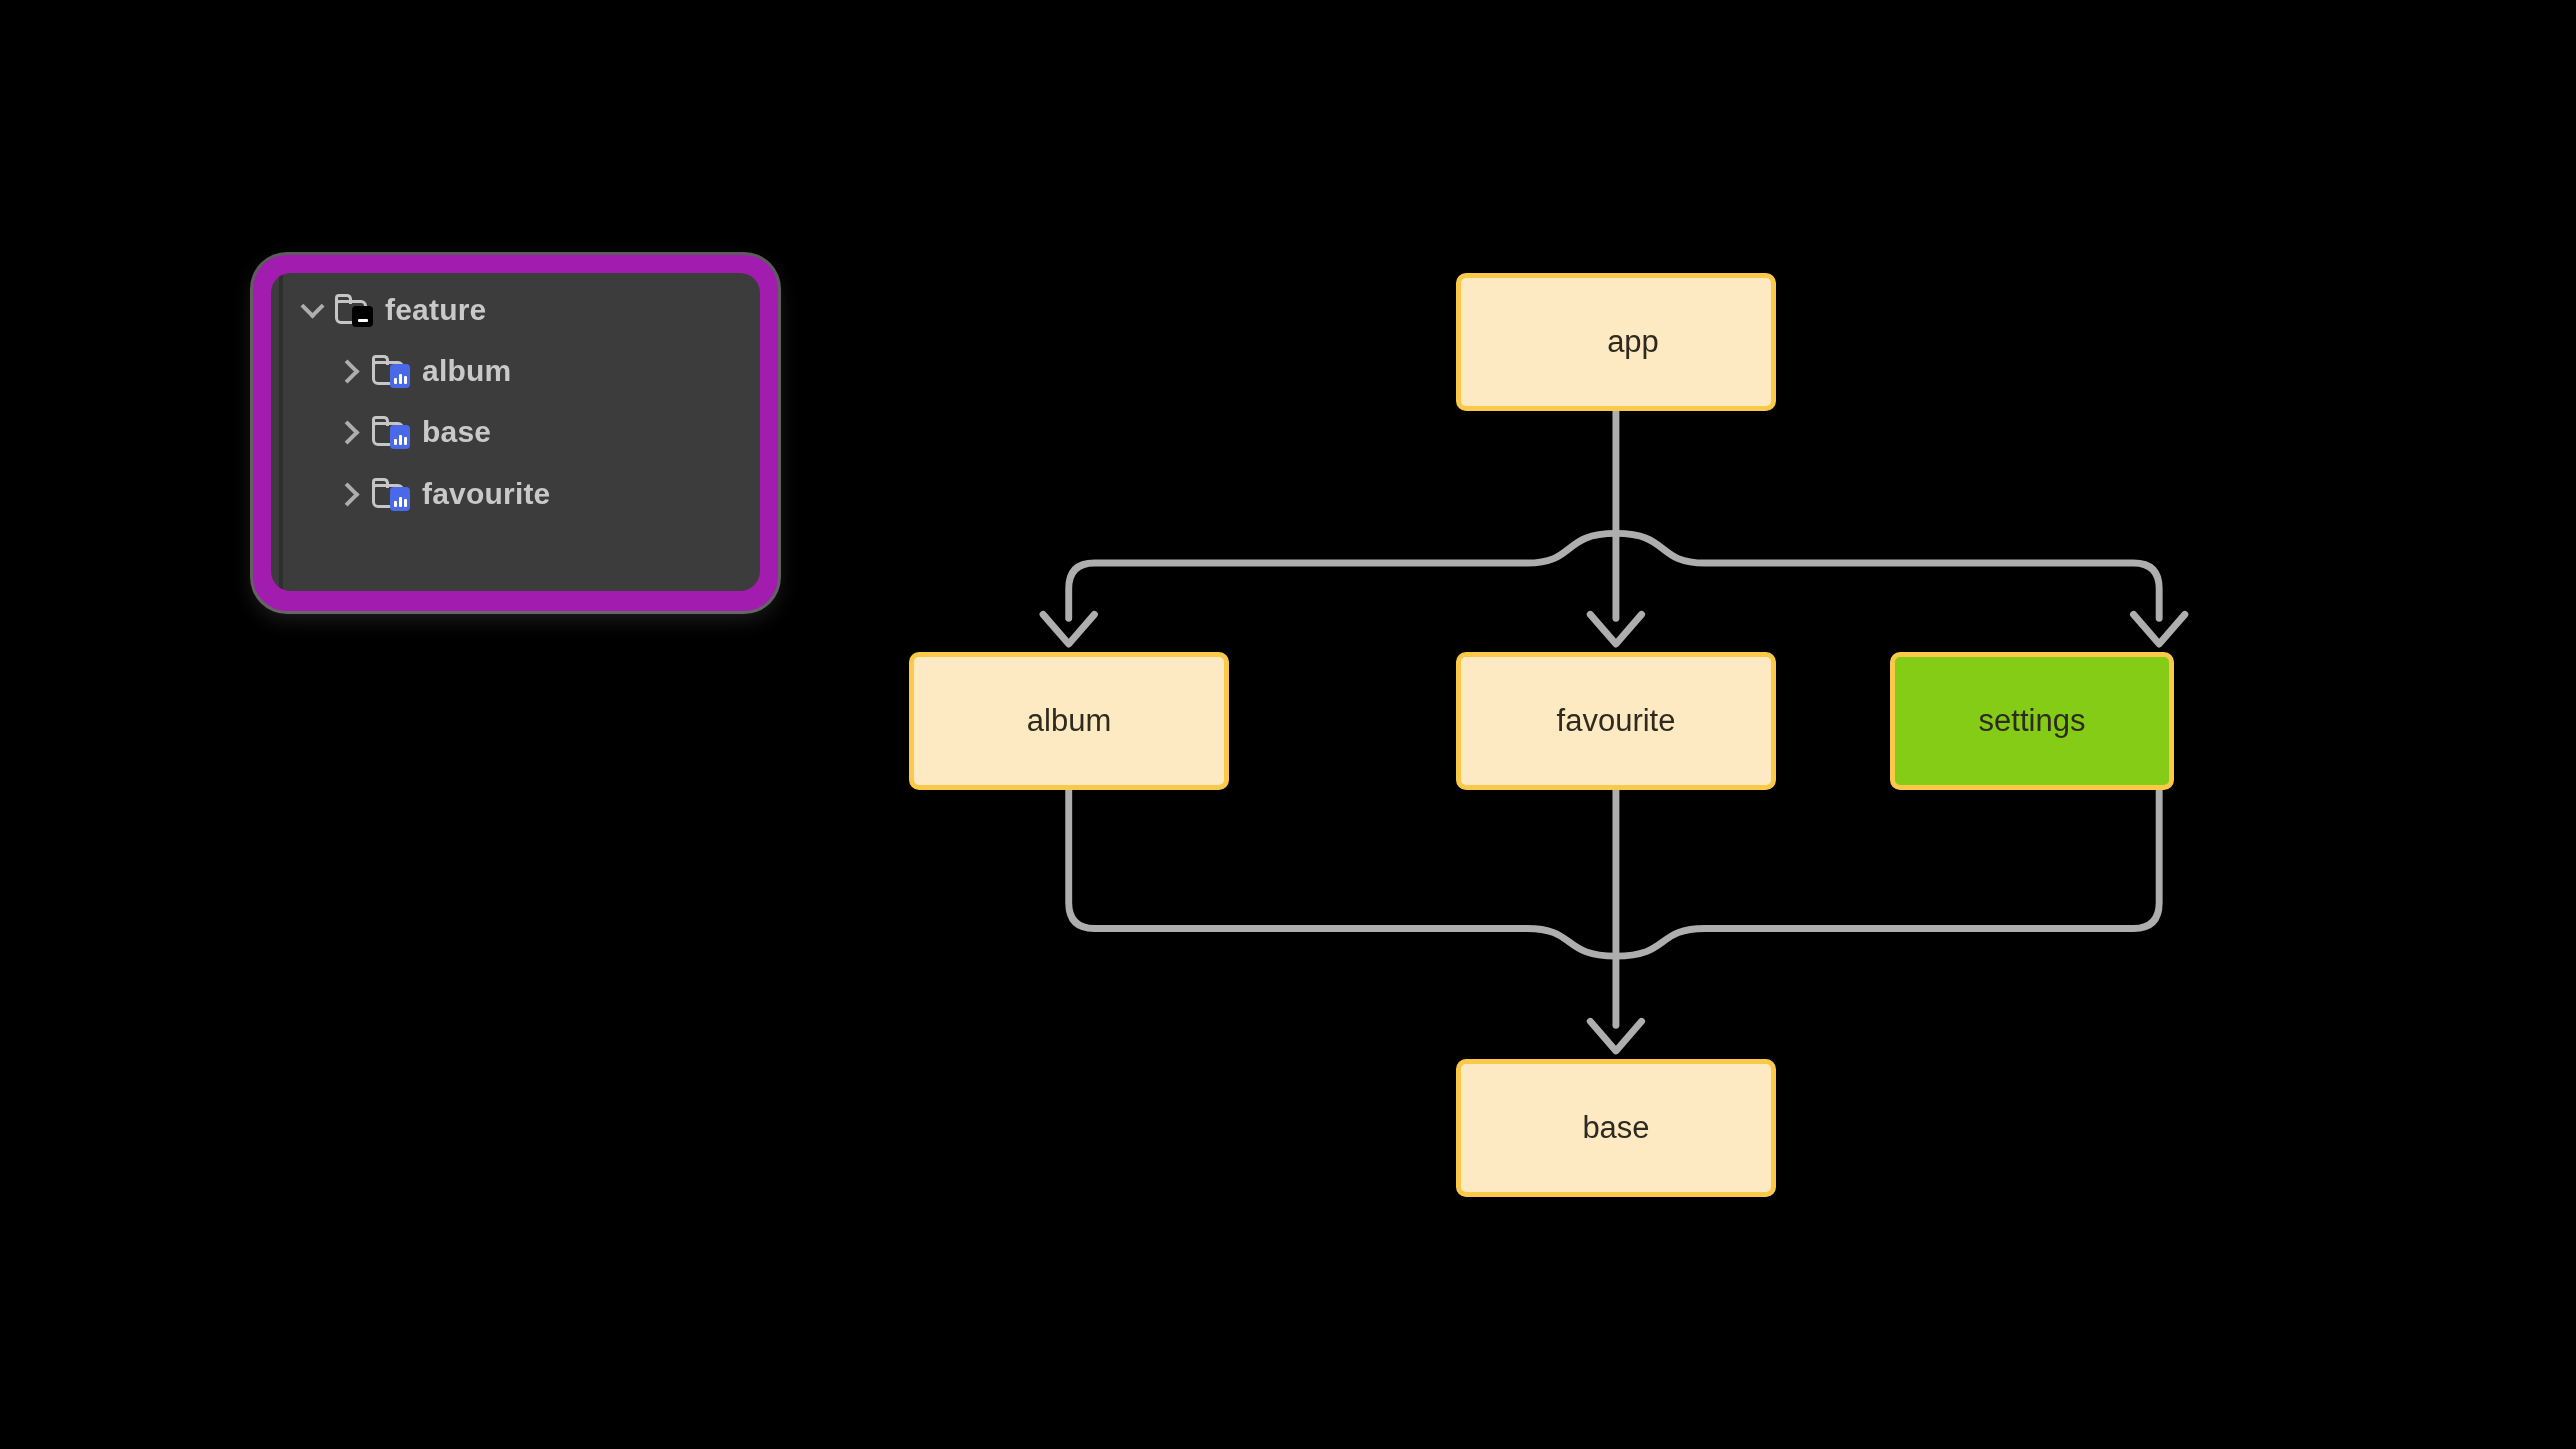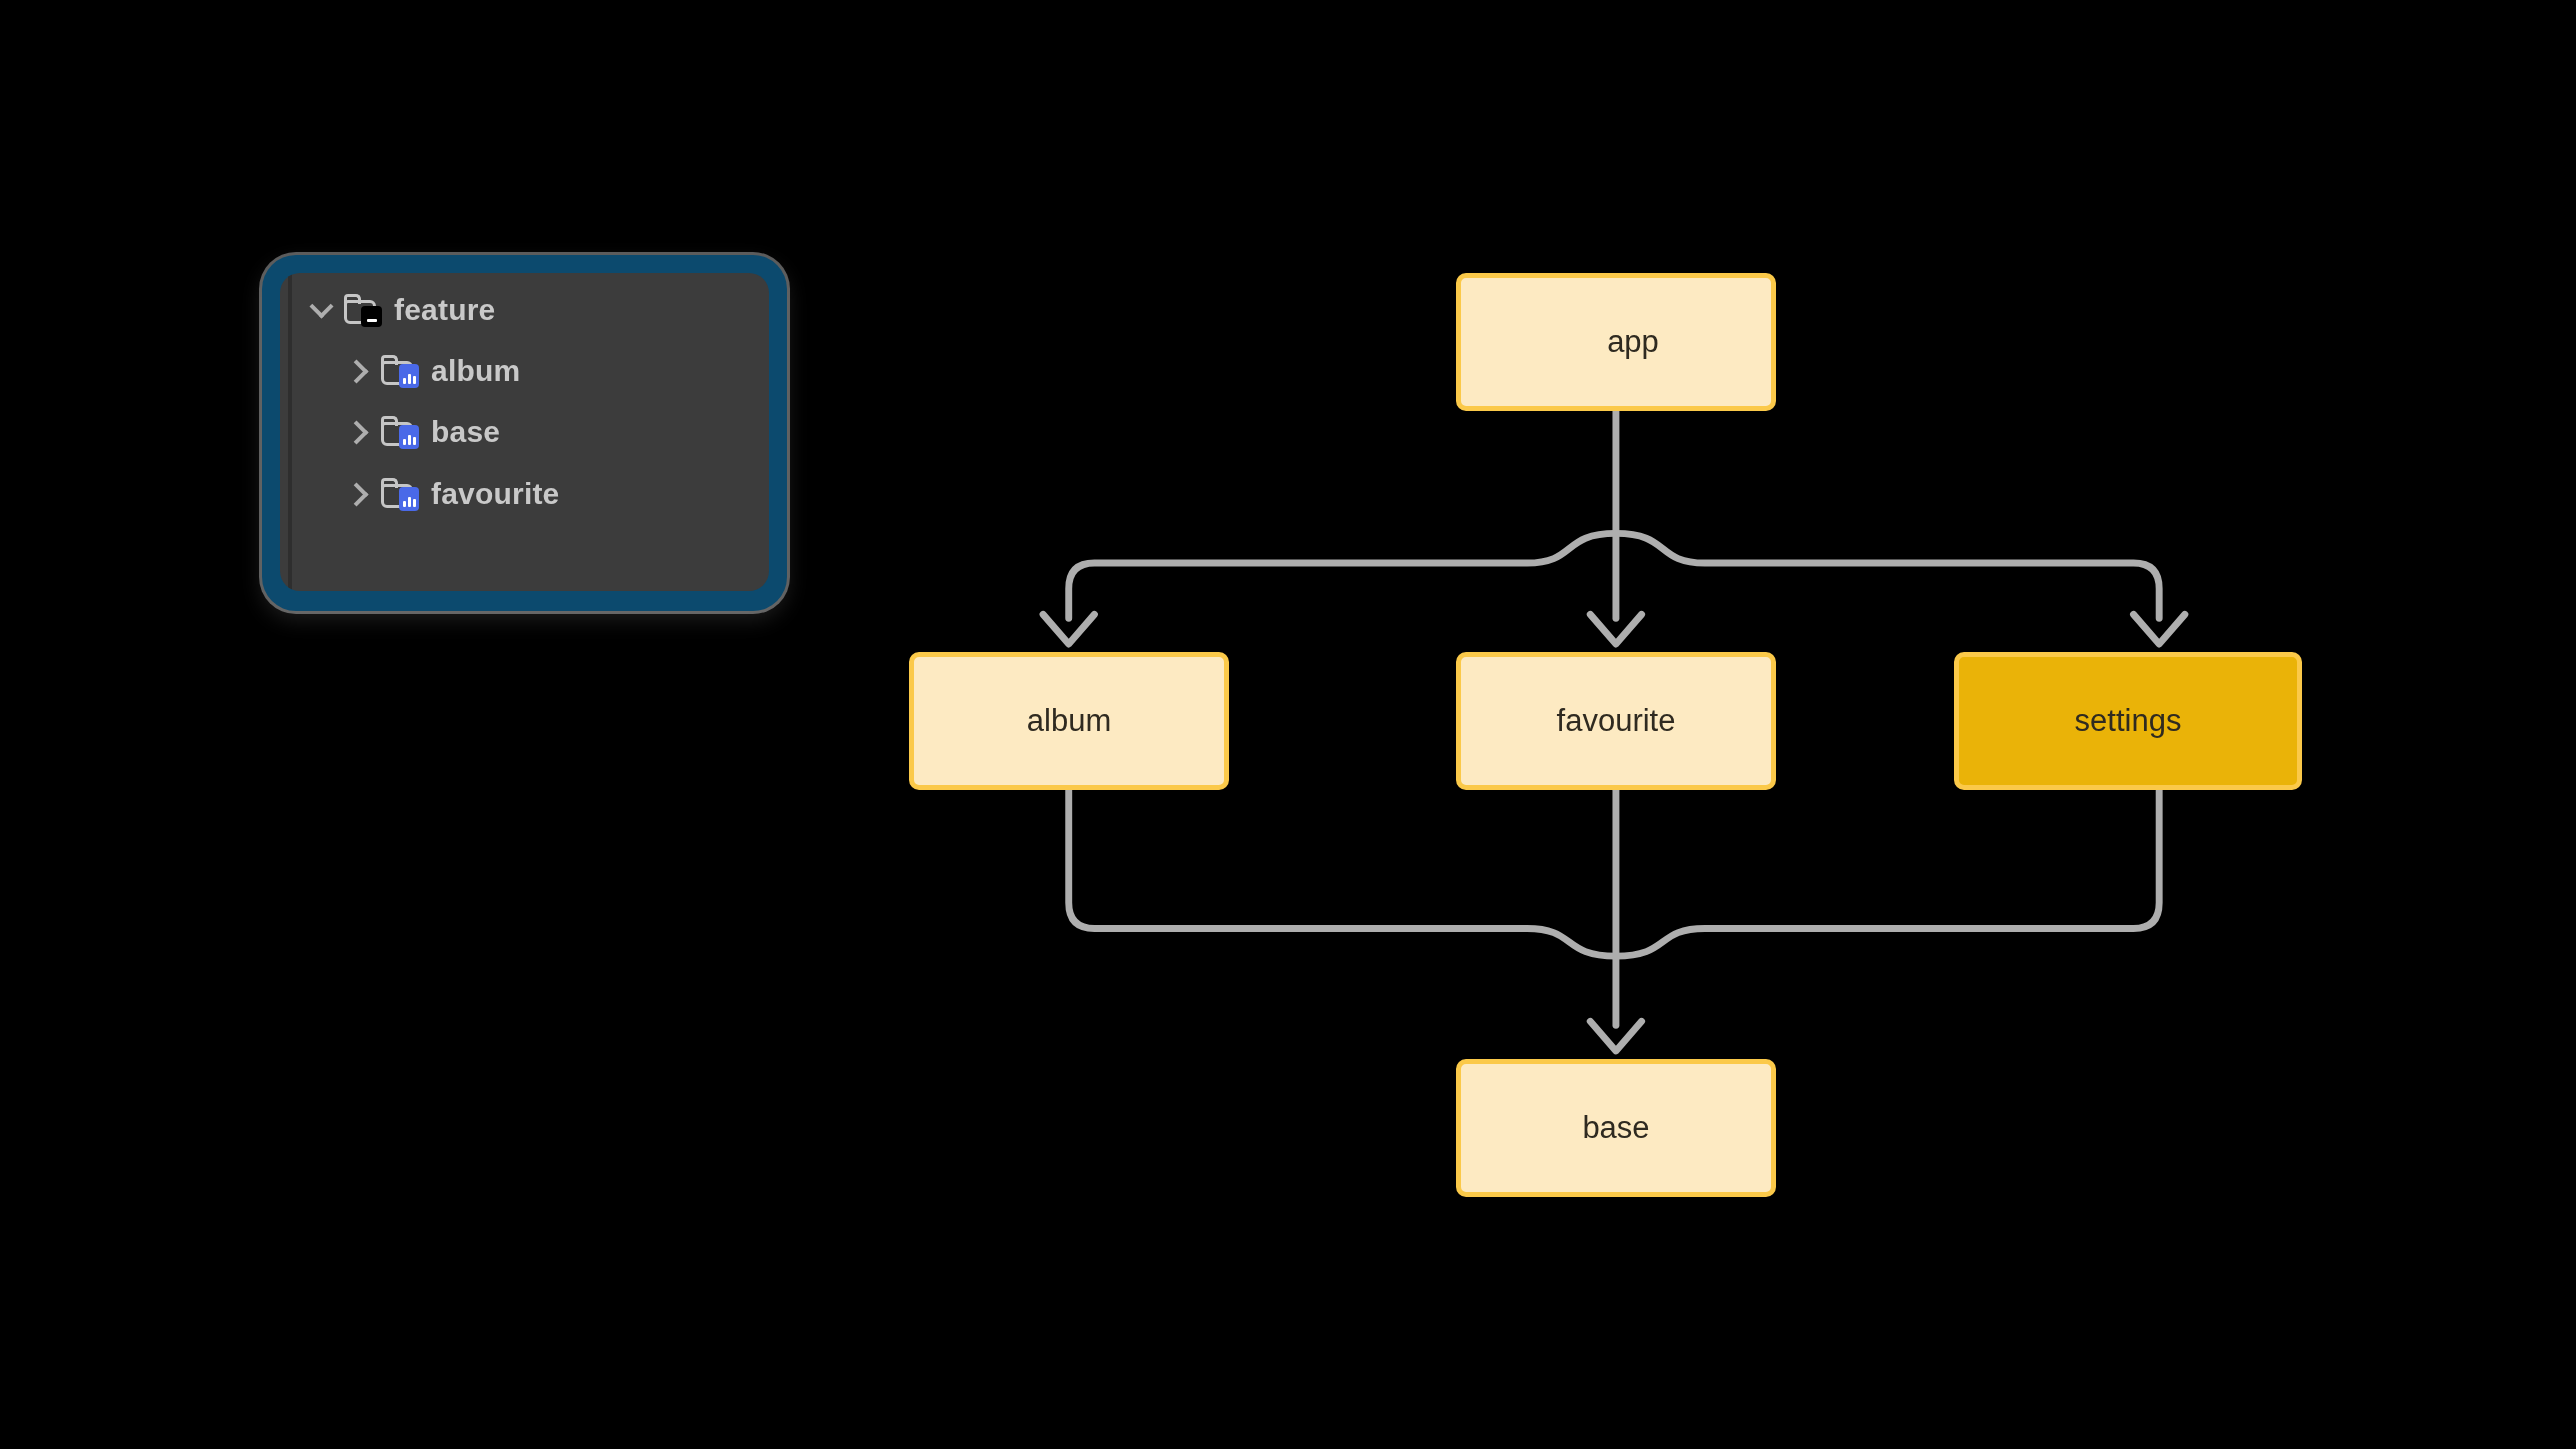--- a/index.html
+++ b/index.html
@@ -11,25 +11,25 @@
     width: 2576px;
     height: 1450px;
     position: relative;
     overflow: hidden;
     font-family: "Liberation Sans", sans-serif;
   }
 
   
   #file-tree-panel {
     position: absolute;
-    left: 262px;
+    left: 253px;
     top: 255px;
     width: 525px;
     height: 356px;
-    background: #0c4a6e;
+    background: #a21caf;
     border-radius: 34px;
     box-shadow: 0 0 0 3px rgba(255,255,255,0.35),
                 0 8px 22px rgba(255,255,255,0.12);
     box-sizing: border-box;
     padding: 18px 18px 20px 18px;
   }
   #file-tree-panel::before {
     content: "";
     position: absolute;
     left: -8px; top: -8px; right: -8px; bottom: -8px;
@@ -276,20 +276,20 @@
 <div id="graph-nodes">
     <div class="node" style="left: 1456px; top: 273px; width: 320px; height: 138px; background: rgb(253, 234, 194); border-color: rgb(251, 201, 73); color: rgb(47, 42, 32); padding-left: 34px;">
       <span>app</span>
     </div>
     <div class="node" style="left: 909px; top: 652px; width: 320px; height: 138px; background: rgb(253, 234, 194); border-color: rgb(251, 201, 73); color: rgb(47, 42, 32);">
       <span>album</span>
     </div>
     <div class="node" style="left: 1456px; top: 652px; width: 320px; height: 138px; background: rgb(253, 234, 194); border-color: rgb(251, 201, 73); color: rgb(47, 42, 32);">
       <span>favourite</span>
     </div>
-    <div class="node" style="left: 1954px; top: 652px; width: 348px; height: 138px; background: #eab308; border-color: rgb(251, 201, 73); color: rgb(47, 42, 32);">
+    <div class="node" style="left: 1890px; top: 652px; width: 284px; height: 138px; background: #84cc16; border-color: rgb(251, 201, 73); color: rgb(47, 42, 32);">
       <span>settings</span>
     </div>
     <div class="node" style="left: 1456px; top: 1059px; width: 320px; height: 138px; background: rgb(253, 234, 194); border-color: rgb(251, 201, 73); color: rgb(47, 42, 32);">
       <span>base</span>
     </div>
   </div>
 
 
 </body></html>

